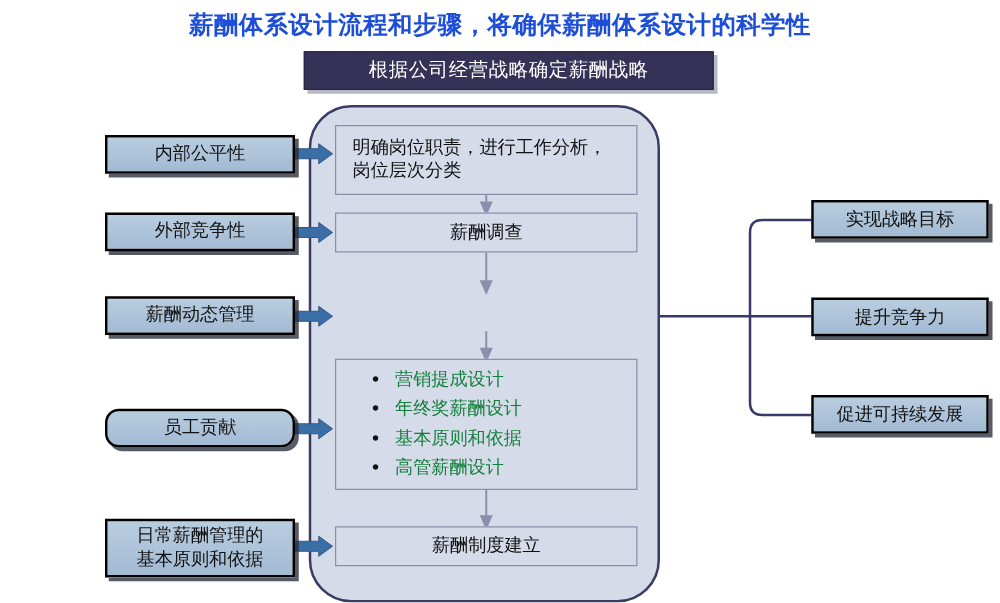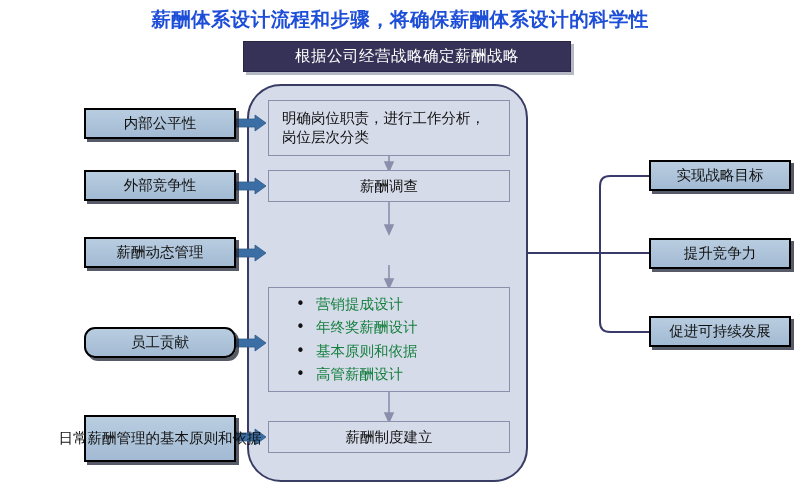--- a/index.html
+++ b/index.html
@@ -94,21 +94,21 @@
     position: absolute;
     background: linear-gradient(180deg,#b9cde0 0%, #a2bad3 100%);
     border: 2px solid #000;
     color: #111;
     font-size: 14.5px;
     display: flex; align-items: center; justify-content: center;
     text-align: center; line-height: 1.25;
     box-shadow: 3px 3px 0 rgba(40,45,60,.78);
   }
   .lbox .ln { display: block; white-space: nowrap; }
-  .lbox.two { flex-direction: row; }
+  .lbox.two { flex-direction: column; }
 
   .lbox-1 { left: 84px; top: 108px; width: 152px; height: 31px; }
   .lbox-2 { left: 84px; top: 170px; width: 152px; height: 31px; }
   .lbox-3 { left: 84px; top: 237px; width: 152px; height: 31px; }
   .lbox-4 { left: 84px; top: 327px; width: 152px; height: 31px; border-radius: 11px; }
   .lbox-5 { left: 84px; top: 415px; width: 152px; height: 47px; }
 
   
   .rbox {
     position: absolute;

